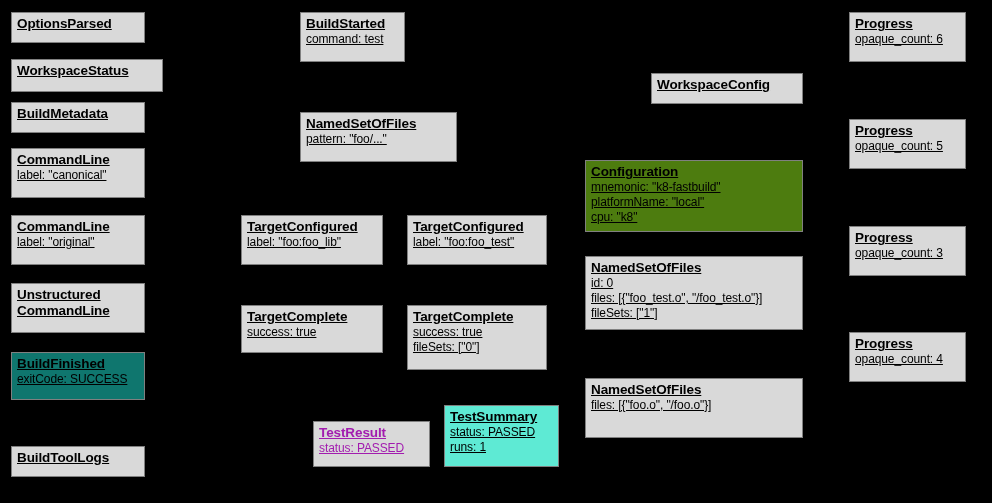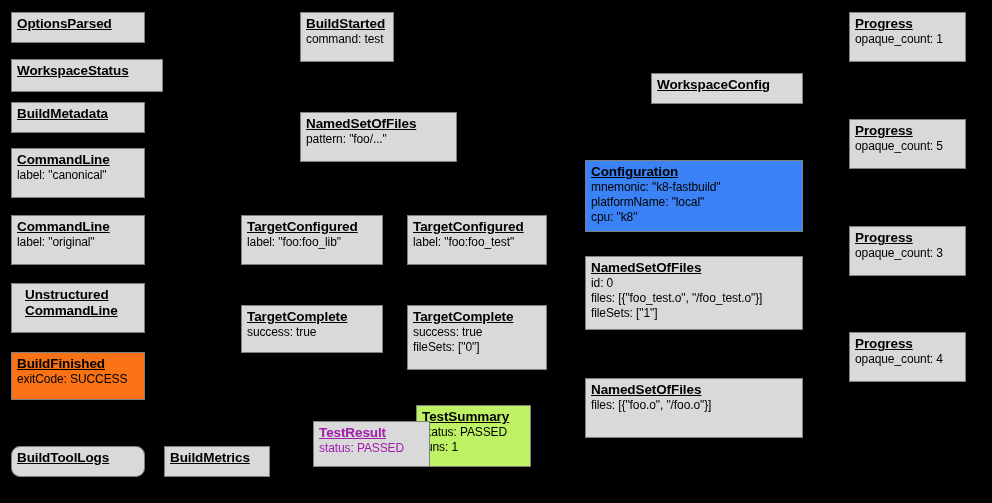--- a/index.html
+++ b/index.html
@@ -26,49 +26,49 @@
   .node-title {
     font-size: 13.5px;
     font-weight: bold;
     text-decoration: underline;
     line-height: 16px;
     white-space: nowrap;
     letter-spacing: -0.1px;
   }
   .node-title.wrap {
     white-space: normal;
-    margin-left: 8px;
   }
   .node-fields {
     font-size: 12px;
     line-height: 15px;
     white-space: nowrap;
     letter-spacing: -0.1px;
+    text-decoration: underline;
   }
   .node-field {
     display: block;
   }
 </style>
 </head>
 <body>
 
 <div id="canvas" style="background: rgb(0, 0, 0);">
     <div class="node" style="left: 11px; top: 12px; width: 134px; height: 31px; background: rgb(217, 217, 217); border-color: rgb(128, 128, 128); color: rgb(0, 0, 0);">
       <div class="node-title">OptionsParsed</div>
     </div>
-    <div class="node" style="left: 300px; top: 12px; width: 94px; height: 50px; background: rgb(217, 217, 217); border-color: rgb(128, 128, 128); color: rgb(0, 0, 0);">
+    <div class="node" style="left: 300px; top: 12px; width: 105px; height: 50px; background: rgb(217, 217, 217); border-color: rgb(128, 128, 128); color: rgb(0, 0, 0);">
       <div class="node-title">BuildStarted</div>
       <div class="node-fields">
         <span class="node-field">command: test</span>
       </div>
     </div>
     <div class="node" style="left: 849px; top: 12px; width: 117px; height: 50px; background: rgb(217, 217, 217); border-color: rgb(128, 128, 128); color: rgb(0, 0, 0);">
       <div class="node-title">Progress</div>
       <div class="node-fields">
-        <span class="node-field">opaque_count: 1</span>
+        <span class="node-field">opaque_count: 6</span>
       </div>
     </div>
     <div class="node" style="left: 11px; top: 59px; width: 152px; height: 33px; background: rgb(217, 217, 217); border-color: rgb(128, 128, 128); color: rgb(0, 0, 0);">
       <div class="node-title">WorkspaceStatus</div>
     </div>
     <div class="node" style="left: 11px; top: 102px; width: 134px; height: 31px; background: rgb(217, 217, 217); border-color: rgb(128, 128, 128); color: rgb(0, 0, 0);">
       <div class="node-title">BuildMetadata</div>
     </div>
     <div class="node" style="left: 651px; top: 73px; width: 152px; height: 31px; background: rgb(217, 217, 217); border-color: rgb(128, 128, 128); color: rgb(0, 0, 0);">
       <div class="node-title">WorkspaceConfig</div>
@@ -84,21 +84,21 @@
       <div class="node-fields">
         <span class="node-field">opaque_count: 5</span>
       </div>
     </div>
     <div class="node" style="left: 11px; top: 148px; width: 134px; height: 50px; background: rgb(217, 217, 217); border-color: rgb(128, 128, 128); color: rgb(0, 0, 0);">
       <div class="node-title">CommandLine</div>
       <div class="node-fields">
         <span class="node-field">label: "canonical"</span>
       </div>
     </div>
-    <div class="node" style="left: 585px; top: 160px; width: 218px; height: 72px; background: #3b82f6; border-color: rgb(128, 128, 128); color: rgb(0, 0, 0);">
+    <div class="node" style="left: 585px; top: 160px; width: 218px; height: 72px; background: #4d7c0f; border-color: rgb(128, 128, 128); color: rgb(0, 0, 0);">
       <div class="node-title">Configuration</div>
       <div class="node-fields">
         <span class="node-field">mnemonic: "k8-fastbuild"</span>
         <span class="node-field">platformName: "local"</span>
         <span class="node-field">cpu: "k8"</span>
       </div>
     </div>
     <div class="node" style="left: 11px; top: 215px; width: 134px; height: 50px; background: rgb(217, 217, 217); border-color: rgb(128, 128, 128); color: rgb(0, 0, 0);">
       <div class="node-title">CommandLine</div>
       <div class="node-fields">
@@ -146,44 +146,41 @@
         <span class="node-field">success: true</span>
         <span class="node-field">fileSets: ["0"]</span>
       </div>
     </div>
     <div class="node" style="left: 849px; top: 332px; width: 117px; height: 50px; background: rgb(217, 217, 217); border-color: rgb(128, 128, 128); color: rgb(0, 0, 0);">
       <div class="node-title">Progress</div>
       <div class="node-fields">
         <span class="node-field">opaque_count: 4</span>
       </div>
     </div>
-    <div class="node" style="left: 11px; top: 352px; width: 134px; height: 48px; background: #f97316; border-color: rgb(128, 128, 128); color: rgb(0, 0, 0);">
+    <div class="node" style="left: 11px; top: 352px; width: 134px; height: 48px; background: #0f766e; border-color: rgb(128, 128, 128); color: rgb(0, 0, 0);">
       <div class="node-title">BuildFinished</div>
       <div class="node-fields">
         <span class="node-field">exitCode: SUCCESS</span>
       </div>
     </div>
     <div class="node" style="left: 585px; top: 378px; width: 218px; height: 60px; background: rgb(217, 217, 217); border-color: rgb(128, 128, 128); color: rgb(0, 0, 0);">
       <div class="node-title">NamedSetOfFiles</div>
       <div class="node-fields">
         <span class="node-field">files: [{"foo.o", "/foo.o"}]</span>
       </div>
     </div>
-    <div class="node" style="left: 416px; top: 405px; width: 115px; height: 62px; background: #bef264; border-color: rgb(128, 128, 128); color: rgb(0, 0, 0);">
+    <div class="node" style="left: 444px; top: 405px; width: 115px; height: 62px; background: #5eead4; border-color: rgb(128, 128, 128); color: rgb(0, 0, 0);">
       <div class="node-title">TestSummary</div>
       <div class="node-fields">
         <span class="node-field">status: PASSED</span>
         <span class="node-field">runs: 1</span>
       </div>
     </div>
     <div class="node" style="left: 313px; top: 421px; width: 117px; height: 46px; background: rgb(217, 217, 217); border-color: rgb(128, 128, 128); color: #a21caf;">
       <div class="node-title">TestResult</div>
       <div class="node-fields">
         <span class="node-field">status: PASSED</span>
       </div>
     </div>
-    <div class="node" style="left: 11px; top: 446px; width: 134px; height: 31px; background: rgb(217, 217, 217); border-color: rgb(128, 128, 128); color: rgb(0, 0, 0); border-radius: 9px;">
+    <div class="node" style="left: 11px; top: 446px; width: 134px; height: 31px; background: rgb(217, 217, 217); border-color: rgb(128, 128, 128); color: rgb(0, 0, 0);">
       <div class="node-title">BuildToolLogs</div>
-    </div>
-    <div class="node" style="left: 164px; top: 446px; width: 106px; height: 31px; background: rgb(217, 217, 217); border-color: rgb(128, 128, 128); color: rgb(0, 0, 0);">
-      <div class="node-title">BuildMetrics</div>
     </div>
   </div>
 
 </body></html>

